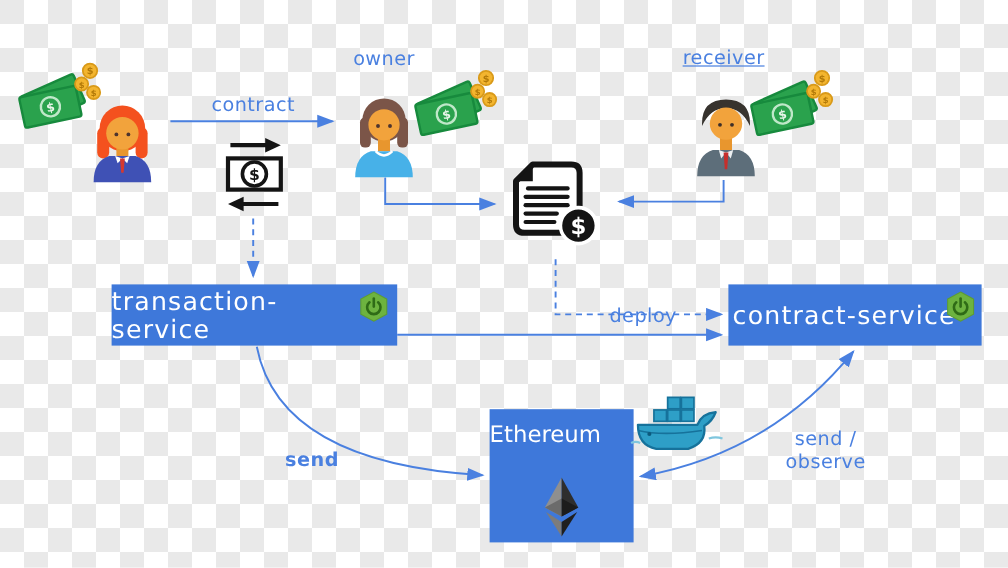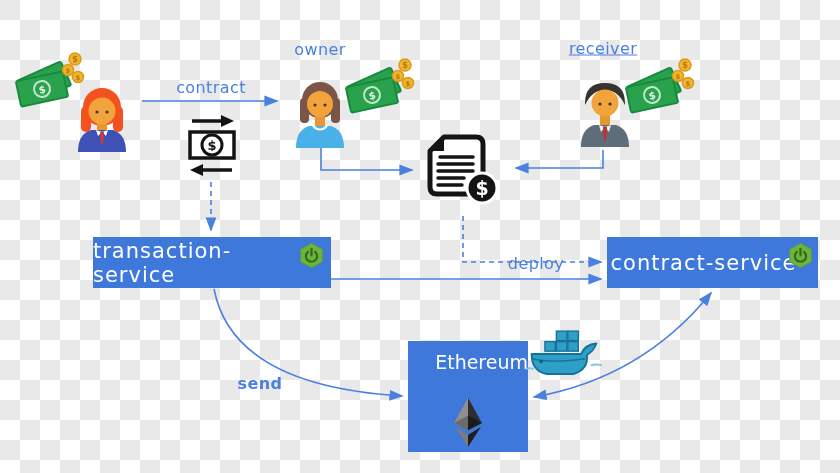--- a/index.html
+++ b/index.html
@@ -13,21 +13,21 @@
     position:absolute;color:#4a80e0;font-size:16px;letter-spacing:.4px;
     transform:translate(-50%,-50%);white-space:nowrap;text-align:center;
     font-weight:500;
   }
   .svc{
     position:absolute;background:#3e78da;color:#fff;display:flex;
     align-items:center;justify-content:center;font-size:21px;letter-spacing:1px;
   }
   .svc .spring{position:absolute;}
   .ethbox{
-    position:absolute;background:#3e78da;color:#fff;text-align:right;
+    position:absolute;background:#3e78da;color:#fff;text-align:left;
     font-size:19px;line-height:24px;padding-top:9px;box-sizing:border-box;
   }
   .abs{position:absolute;}
   svg{display:block;}
 </style>
 </head>
 <body>
 
 <div class="canvas">
 
@@ -46,20 +46,24 @@
     <path d="M214,289 Q233,386 402,396" stroke="#4a80e0" stroke-width="1.6" fill="none" marker-end="url(#arr)"></path>
     <path d="M534,397 Q642,378 711,293" stroke="#4a80e0" stroke-width="1.6" fill="none" marker-start="url(#arr)" marker-end="url(#arr)"></path>
   </svg>
 
   <div class="lbl" style="left:320px;top:49px;">owner</div>
   <div class="lbl" style="left:603px;top:48px;text-decoration:underline;">receiver</div>
 
   <div class="lbl" style="left:211px;top:87px;">contract</div>
   <div class="lbl" style="left:536px;top:250px;margin-top:13px;">deploy</div>
   <div class="lbl" style="left:260px;top:383px;font-weight:bold;">send</div>
+  <div class="lbl" style="left:688px;top:375px;">
+    <div>send /</div>
+    <div>observe</div>
+  </div>
 
   <svg class="abs" style="left:74px;top:82px" width="56" height="70" viewBox="0 0 56 70">
     <circle cx="28" cy="25" r="19" fill="#f4511e"></circle>
     <rect x="7" y="24" width="10" height="26" rx="5" fill="#f4511e"></rect>
     <rect x="39" y="24" width="10" height="26" rx="5" fill="#f4511e"></rect>
     <rect x="23" y="38" width="10" height="12" fill="#e8962e"></rect>
     <circle cx="28" cy="29" r="13.5" fill="#f2a33c"></circle>
     <circle cx="23" cy="30" r="1.6" fill="#4e342e"></circle>
     <circle cx="33" cy="30" r="1.6" fill="#4e342e"></circle>
     <path d="M4,70 Q4,52 17,48 L39,48 Q52,52 52,70 Z" fill="#3f51b5"></path>

